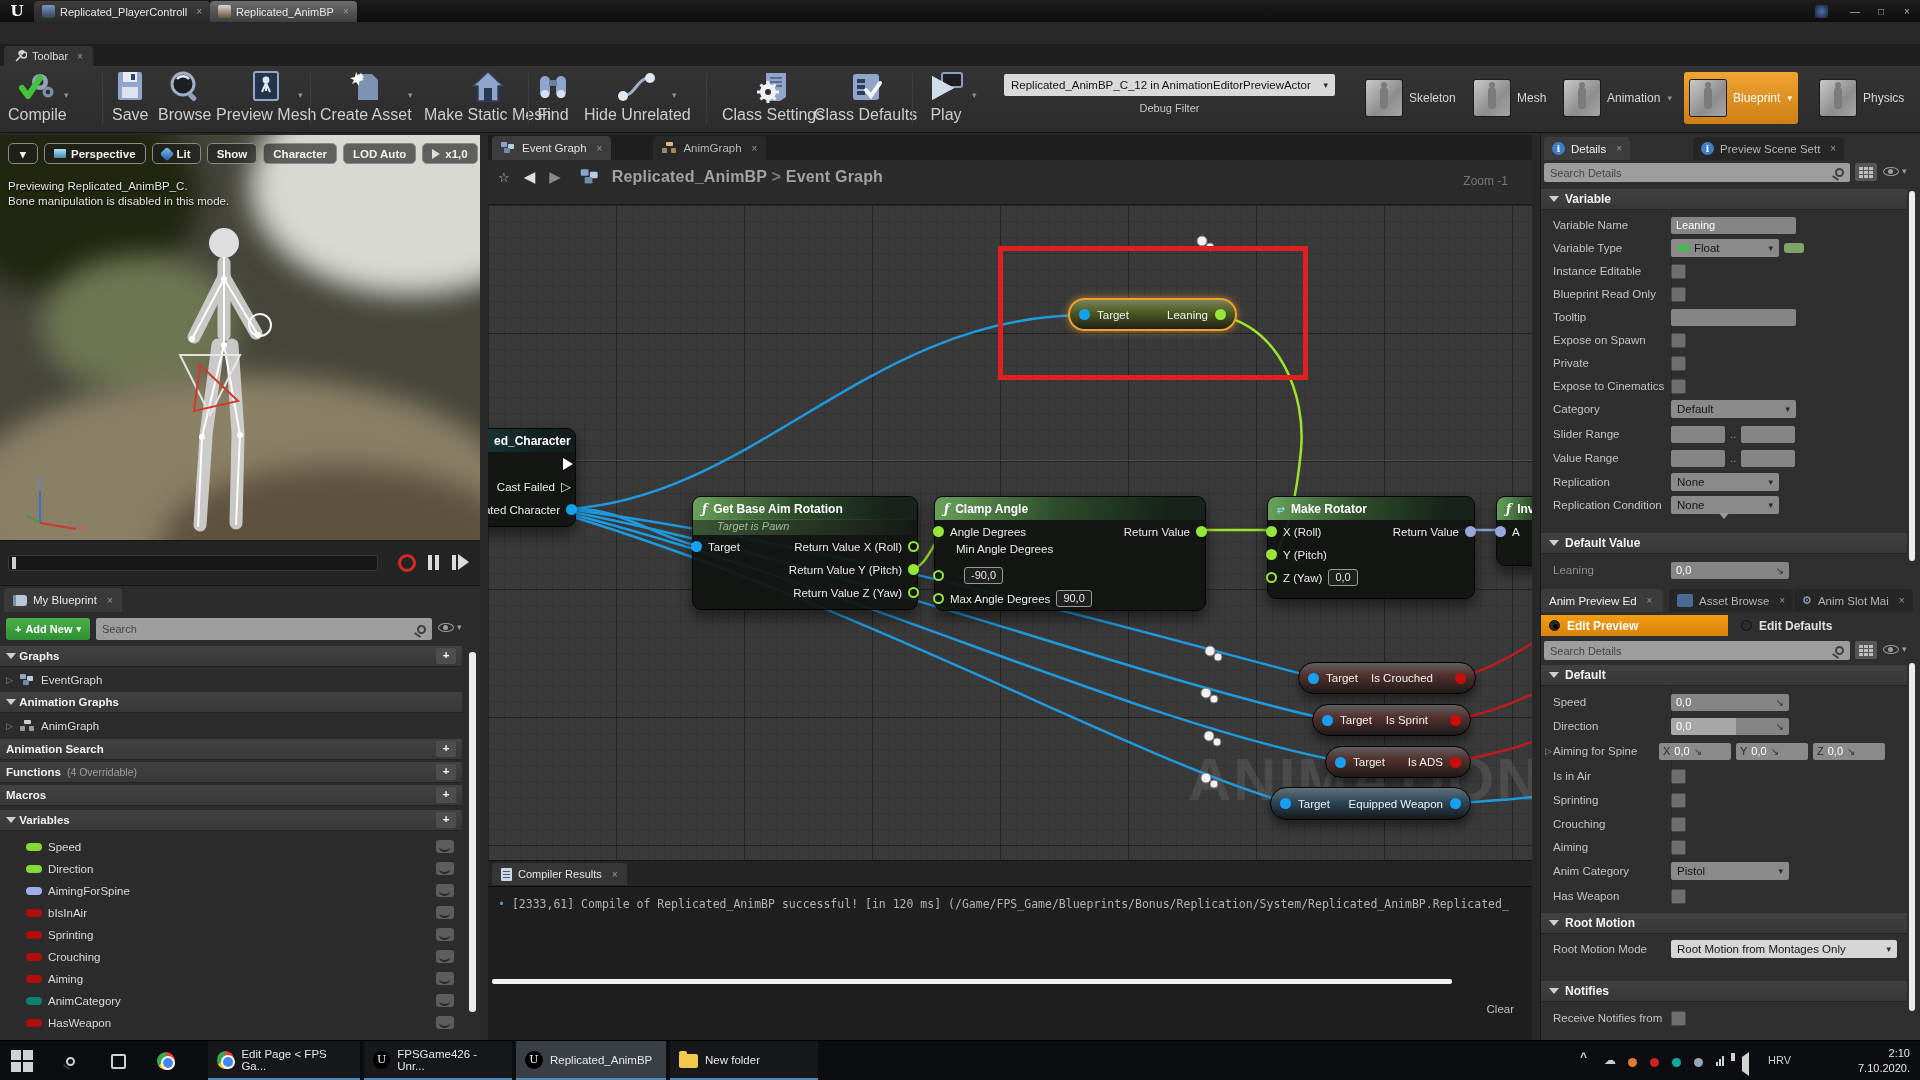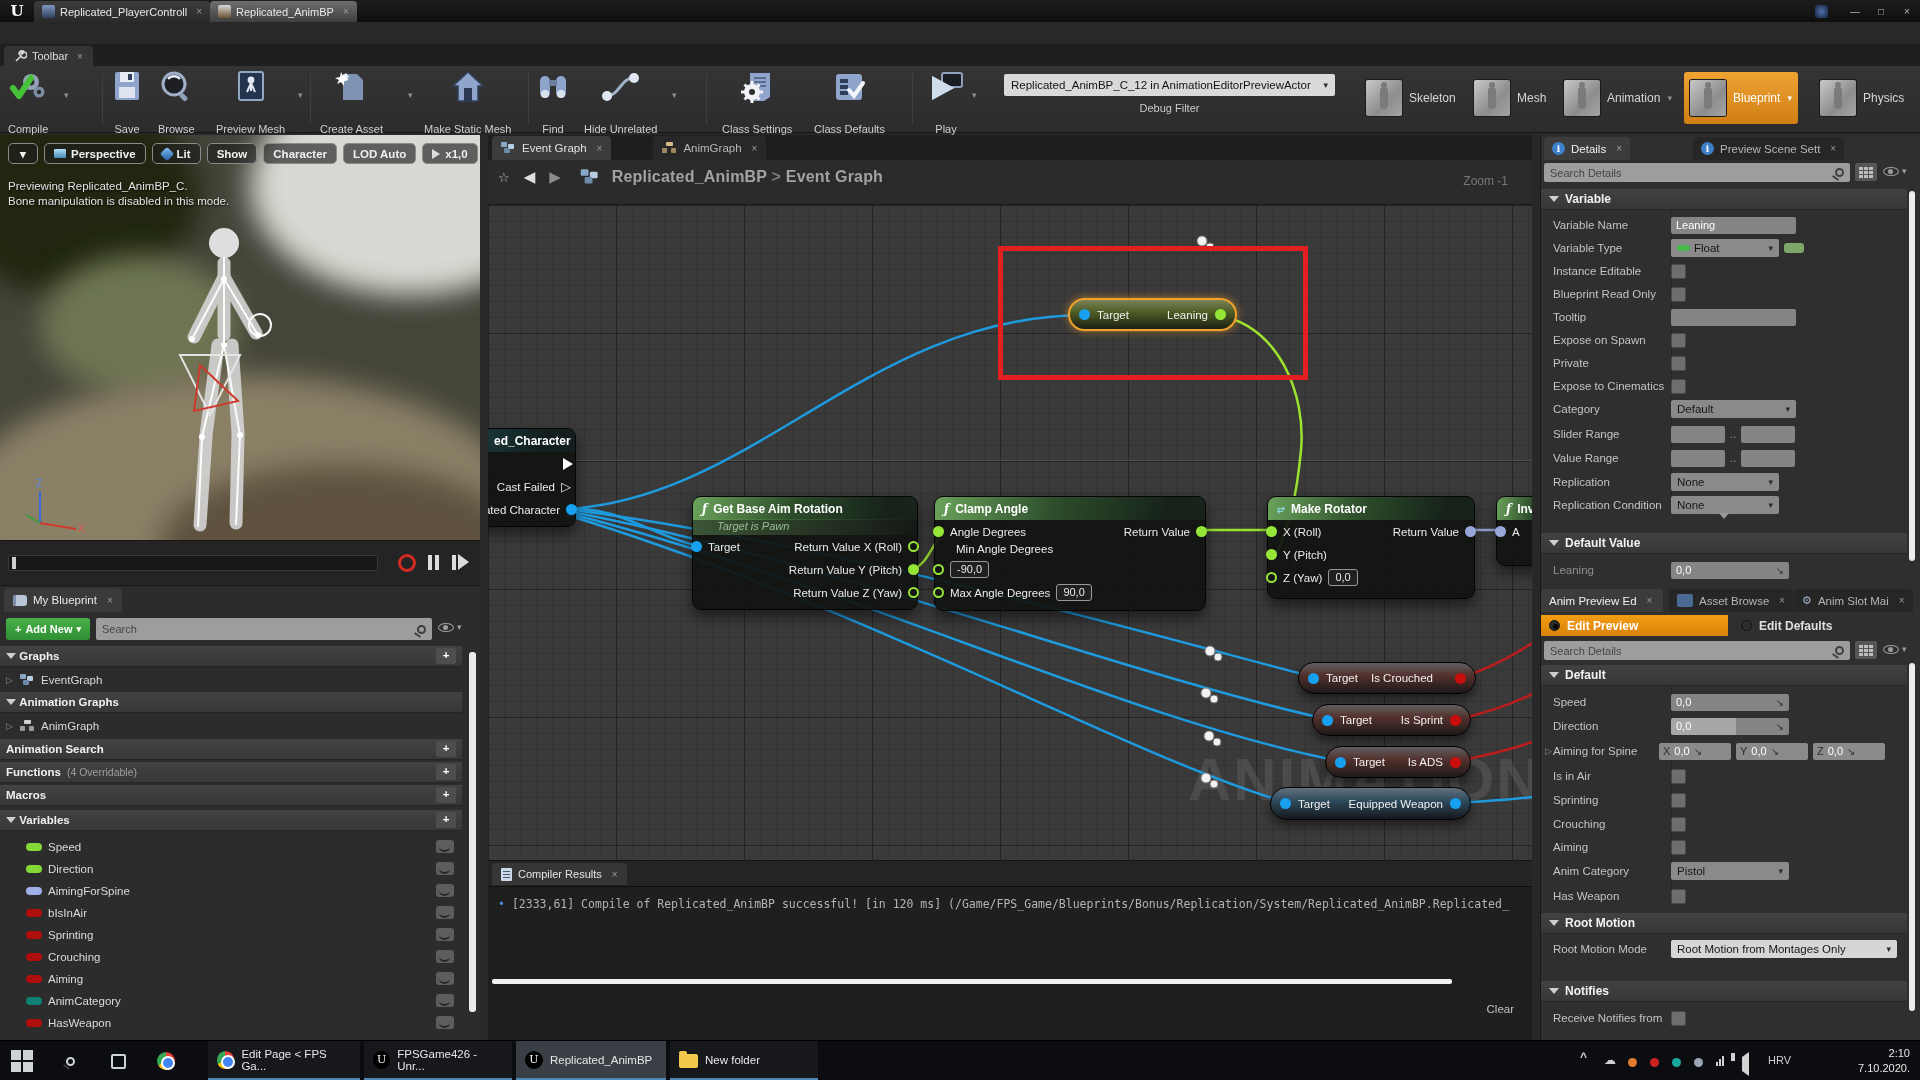--- a/index.html
+++ b/index.html
@@ -18,21 +18,21 @@
   .winbtn{width:26px;height:18px;display:flex;align-items:center;justify-content:center;color:#b5b5b5;font-size:10px}
   
   #menubar{left:0;top:22px;width:1920px;height:22px;background:#272727;border-bottom:1px solid #1a1a1a}
   .menu-item{padding:0 11px;color:#d2d2d2;font-size:11px;line-height:22px}
   #parentclass{right:8px;top:0;line-height:22px;color:#9a9a9a}
   #parentclass b{color:#e6e6e6;font-weight:normal;text-decoration:underline}
   
   #toolstrip{left:0;top:44px;width:1920px;height:22px;background:#1f1f1f}
   #tooltab{left:4px;top:2px;height:20px;background:#343434;border-radius:4px 4px 0 0;display:flex;align-items:center;gap:5px;padding:0 10px;color:#ddd}
   #toolbar{left:0;top:66px;width:1920px;height:67px;background:linear-gradient(#343434,#2c2c2c);border-bottom:1px solid #161616}
-  .tbtn{position:absolute;top:4px;display:flex;flex-direction:column;align-items:center;gap:19px;color:#cfcfcf;font-size:11px}
+  .tbtn{position:absolute;top:4px;display:flex;flex-direction:column;align-items:center;gap:2px;color:#cfcfcf;font-size:16px}
   .tbtn svg{display:block}
   .tcaret{position:absolute;top:24px;color:#8f8f8f;font-size:9px}
   .tsep{position:absolute;top:6px;width:1px;height:52px;background:#1c1c1c;border-right:1px solid #3f3f3f}
   #dbgfilter{left:1004px;top:8px;width:331px;height:22px;background:#d9d9d9;border-radius:2px;color:#141414;display:flex;align-items:center;justify-content:space-between;padding:0 7px;font-size:11.5px}
   #dbglabel{left:1004px;top:36px;width:331px;text-align:center;color:#c8c8c8}
   .mode{position:absolute;top:6px;height:52px;display:flex;align-items:center;gap:7px;color:#d6d6d6;font-size:12px;padding:0 6px;border-radius:3px}
   .mode.active{background:linear-gradient(#f0a233,#cf7f13);color:#fff}
   .thumb{width:36px;height:36px;border-radius:2px;background:linear-gradient(135deg,#c9c9c9,#8d8d8d 60%,#a5a5a5);position:relative;box-shadow:0 0 0 1px #1b1b1b}
   .thumb i{position:absolute;left:14px;top:7px;width:8px;height:22px;background:#7b7b7b;border-radius:4px}
   .thumb i::before{content:"";position:absolute;left:1px;top:-5px;width:6px;height:6px;border-radius:50%;background:#7b7b7b}
@@ -663,21 +663,21 @@
             <span class="pin" style="background:var(--pin-float);margin-left:-6px"></span>
             <span>Angle Degrees</span>
           </span>
         <span class="flex" style="gap:6px">
             <span>Return Value</span>
             <span class="pin" style="background:var(--pin-float);margin-right:-6px"></span>
           </span>
       </div>
       <div style="padding:0 4px;font-size:11.5px;color:#eaeaea">
         <div style="padding-left:17px">Min Angle Degrees</div>
-        <div class="flex" style="gap:6px;margin-top:6px">
+        <div class="flex" style="gap:20px;margin-top:12px">
             <span class="pin open" style="border-color:var(--pin-float);margin-left:-6px"></span>
             <span class="vbox">-90,0</span>
           </div>
       </div>
       <div class="prow" style="margin-top:3px">
           <span class="pin open" style="border-color:var(--pin-float);margin-left:-6px"></span>
           <span>Max Angle Degrees</span>
           <span class="vbox">90,0</span>
         </div>
     </div>
@@ -738,21 +738,21 @@
       <span class="flex" style="gap:22px">
           <span>Is Crouched</span>
           <span class="pin" style="background:var(--pin-bool)"></span>
         </span>
     </div>
     <div class="pillnode pill-red" style="left:824px;top:499px;width:159px;height:32px">
       <span class="flex" style="gap:7px">
           <span class="pin" style="background:var(--pin-object)"></span>
           <span>Target</span>
         </span>
-      <span class="flex" style="gap:7px">
+      <span class="flex" style="gap:22px">
           <span>Is Sprint</span>
           <span class="pin" style="background:var(--pin-bool)"></span>
         </span>
     </div>
     <div class="pillnode pill-red" style="left:837px;top:541px;width:146px;height:32px">
       <span class="flex" style="gap:7px">
           <span class="pin" style="background:var(--pin-object)"></span>
           <span>Target</span>
         </span>
       <span class="flex" style="gap:7px">

